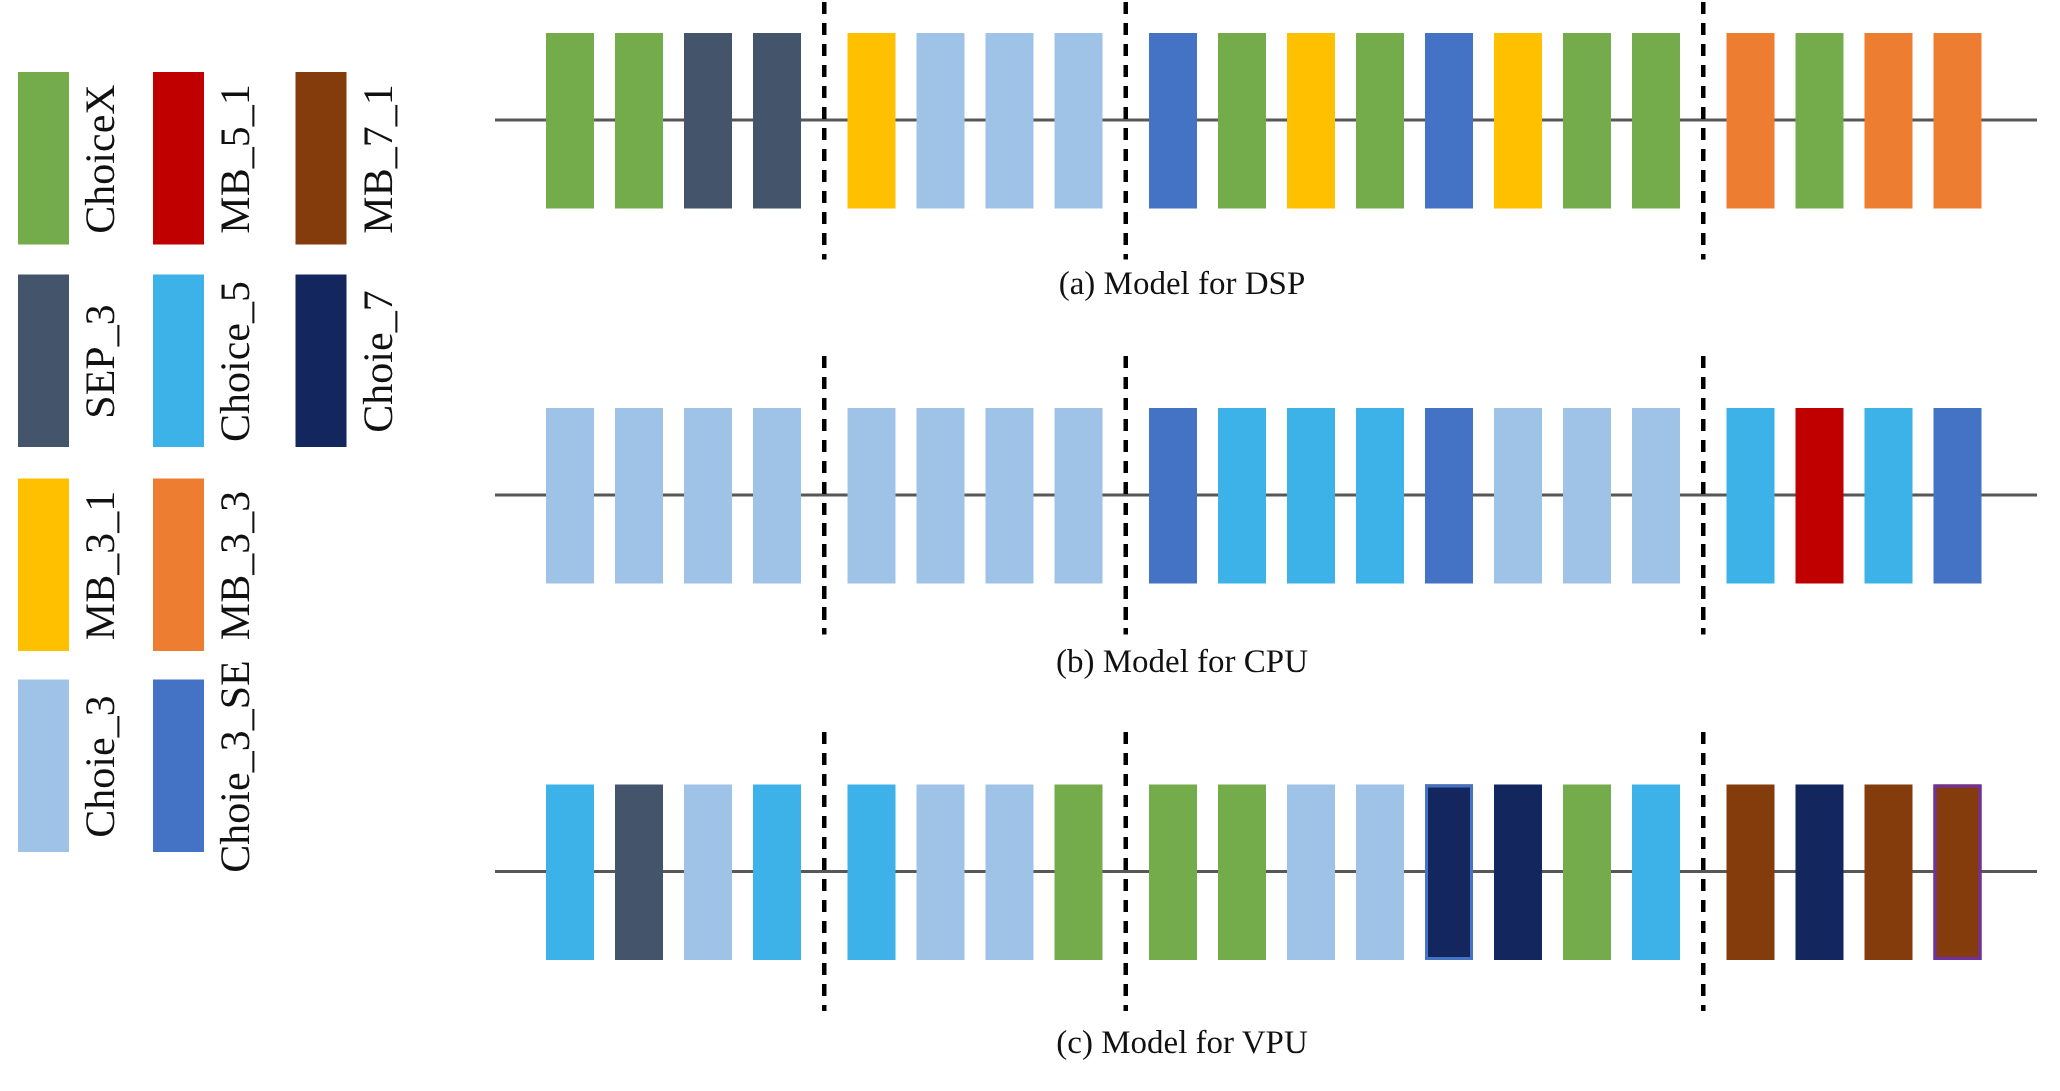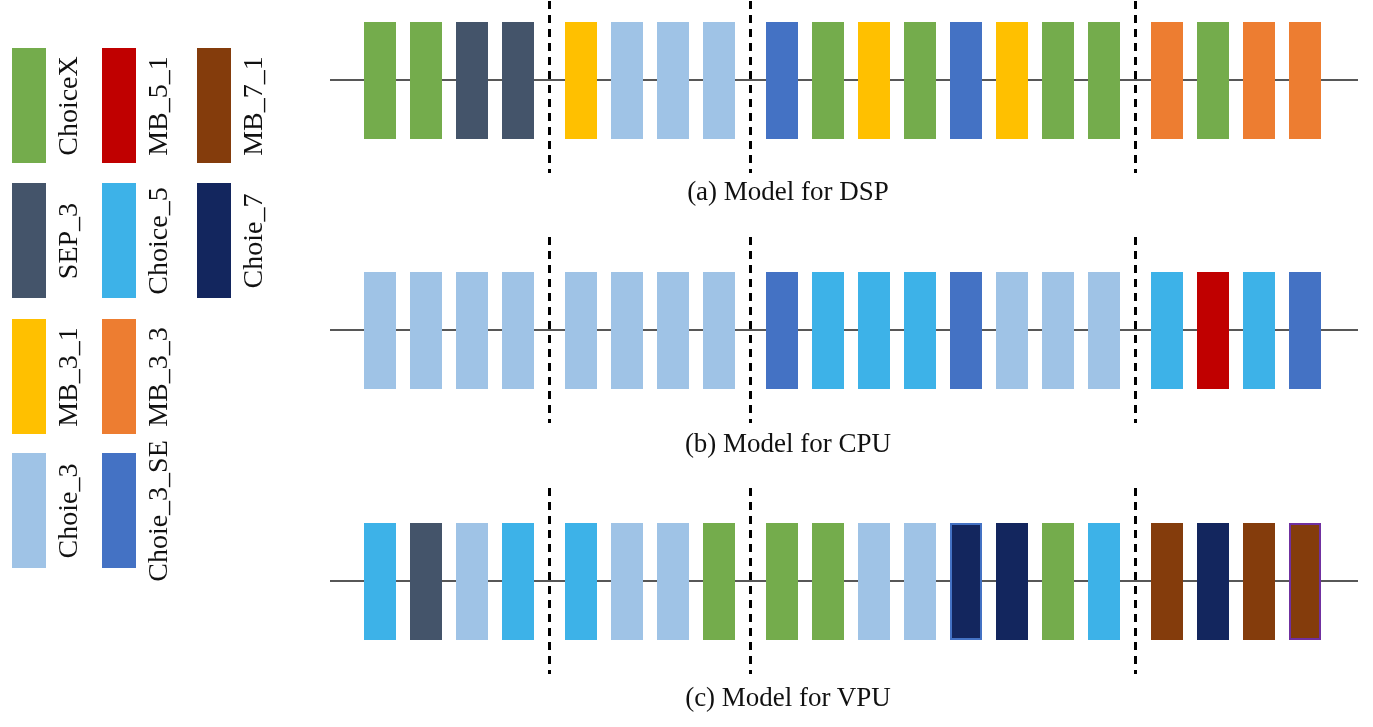--- a/index.html
+++ b/index.html
@@ -19,21 +19,21 @@
   .baseline { position:absolute; left:0; right:4px; top:94px; height:2px; background:#575757; }
   .blocks {
     position:absolute; left:0; top:0; height:100%;
     display:flex; align-items:center; gap:14px; padding-left:34px;
   }
   .block { width:32px; height:117px; flex:none; box-sizing:border-box; }
   .sep {
     width:3px; height:186px; flex:none;
     background:repeating-linear-gradient(to bottom,#000 0 8px,transparent 8px 14px);
   }
-  .caption { position:absolute; left:330px; width:916px; text-align:center; font-size:27px; color:#111; }
+  .caption { position:absolute; left:330px; width:916px; text-align:center; font-size:22px; color:#111; }
 </style>
 </head>
 <body>
 
 <div id="figure">
   <div id="legend">
       <div class="legend-item" style="left: 12px; top: 48px;">
         <div class="swatch" style="background: rgb(116, 172, 76);"></div>
         <div class="vlabel">
           <span>ChoiceX</span>

